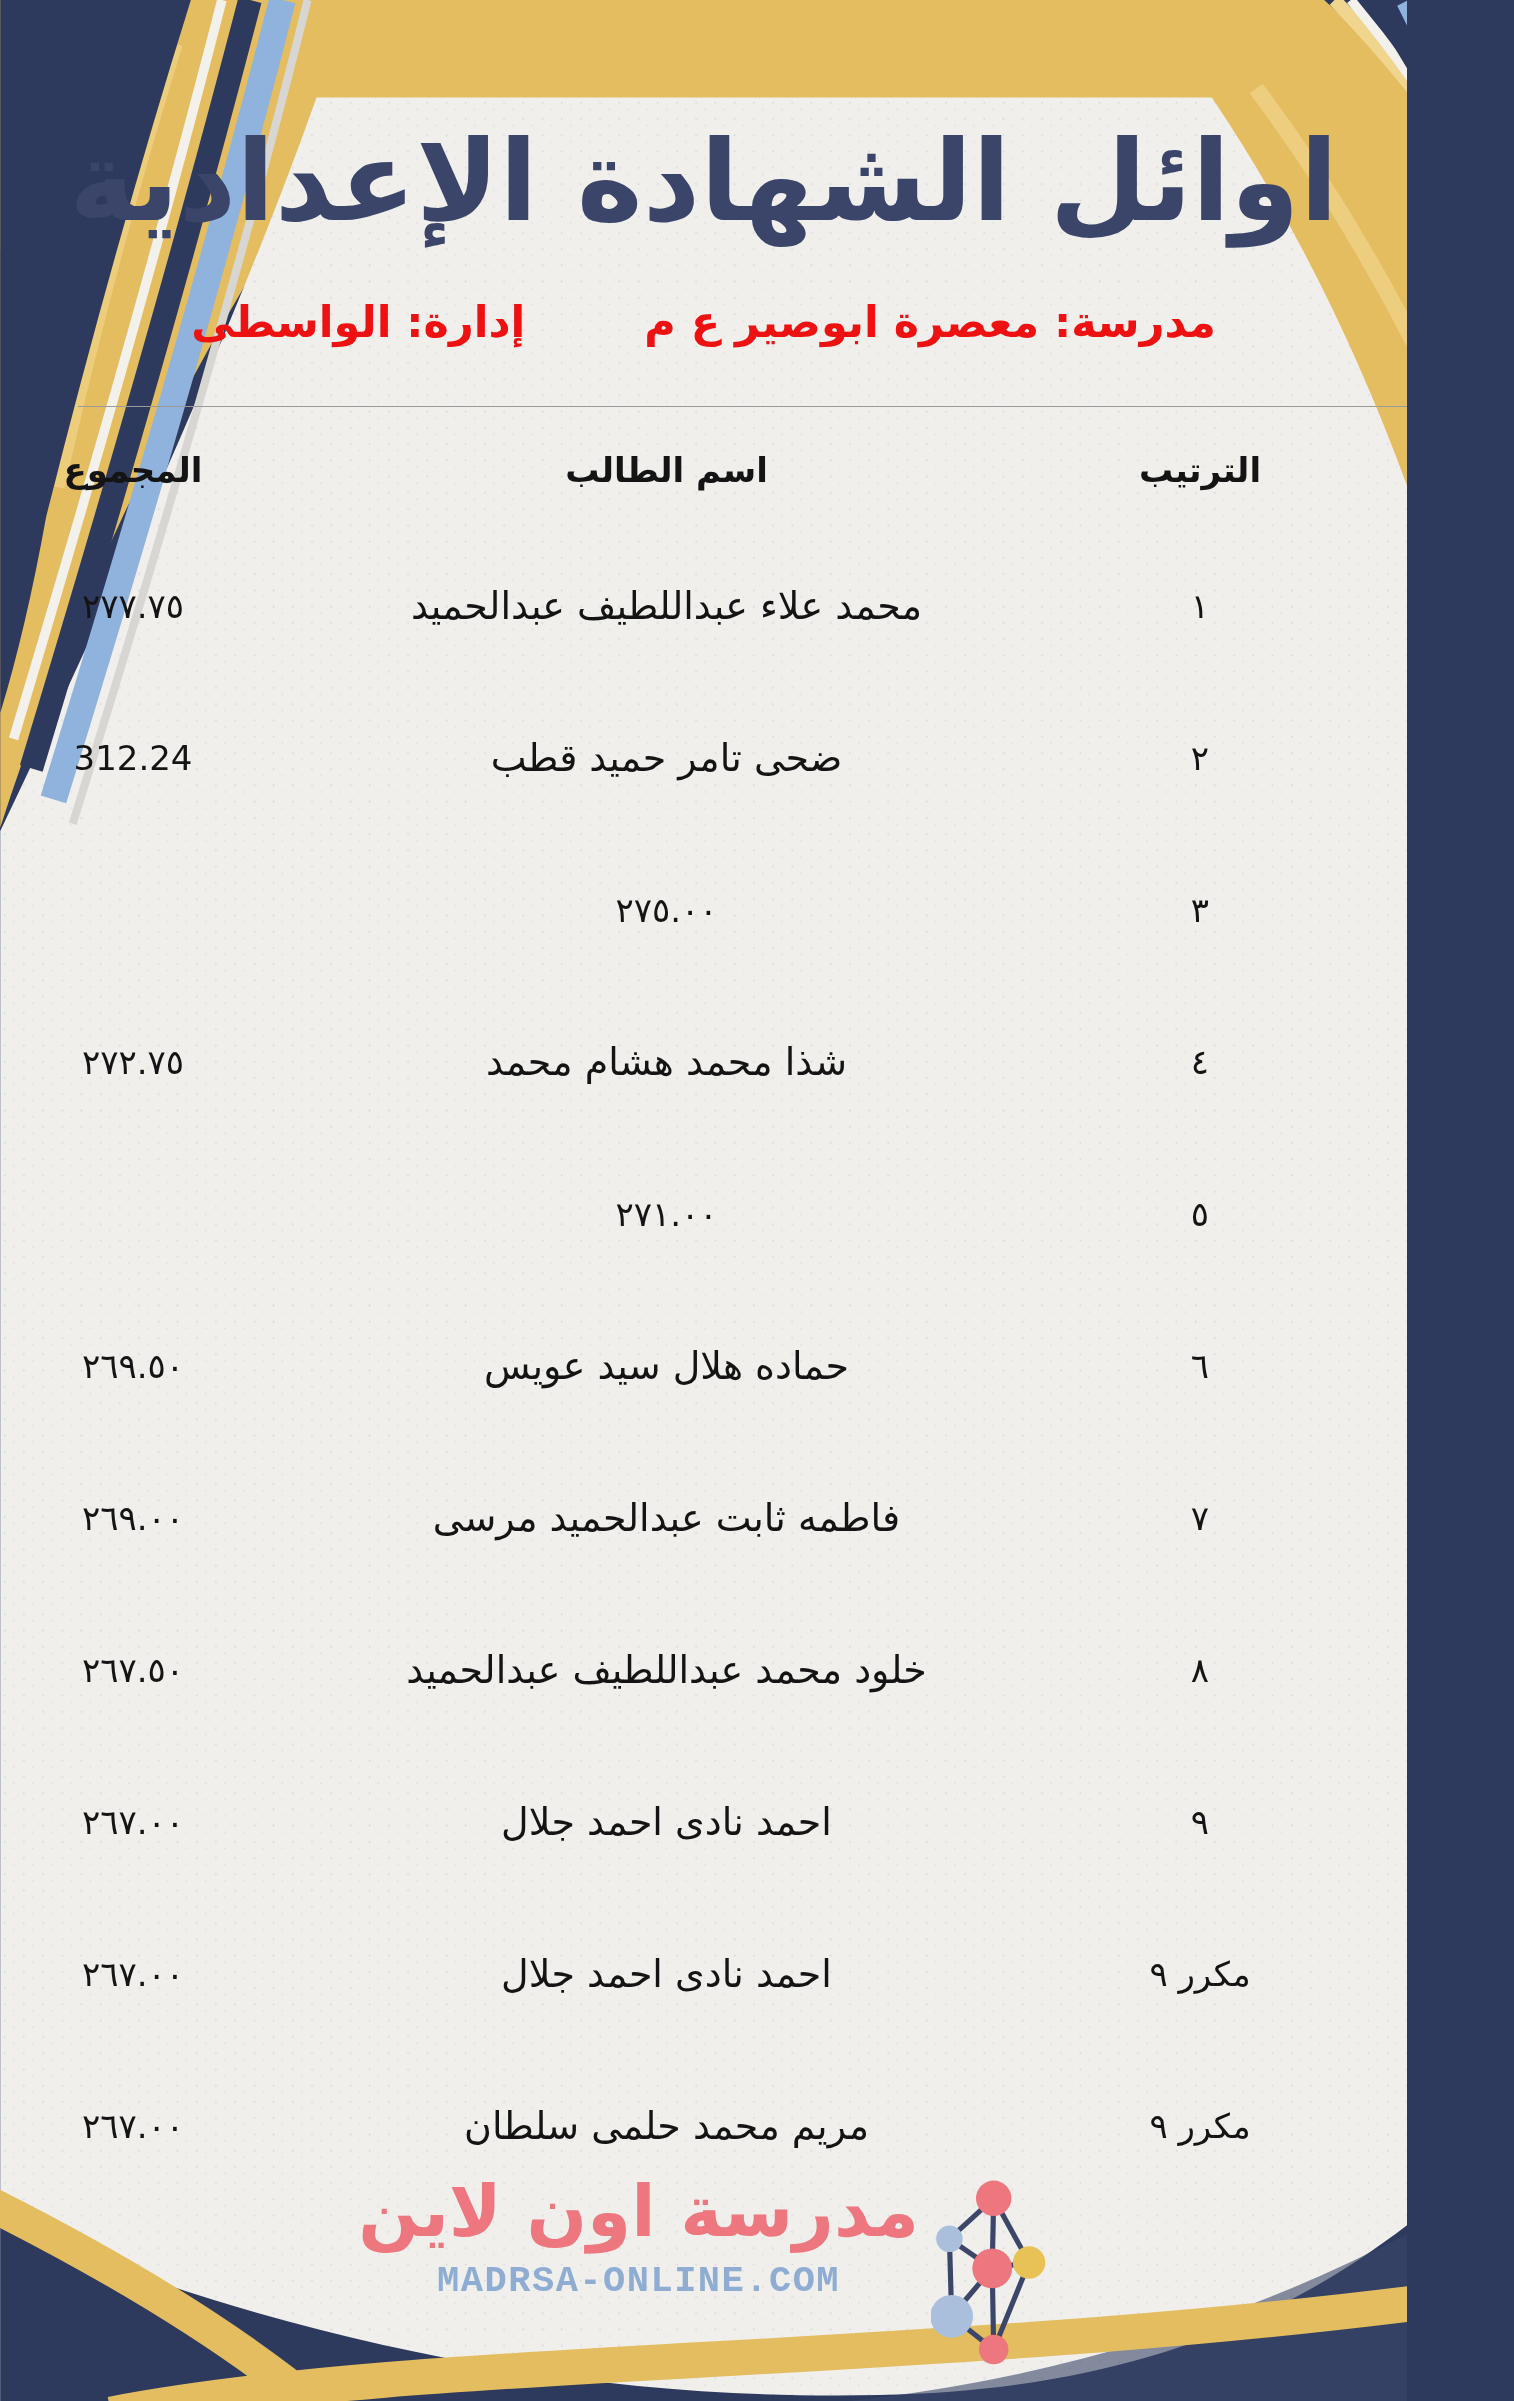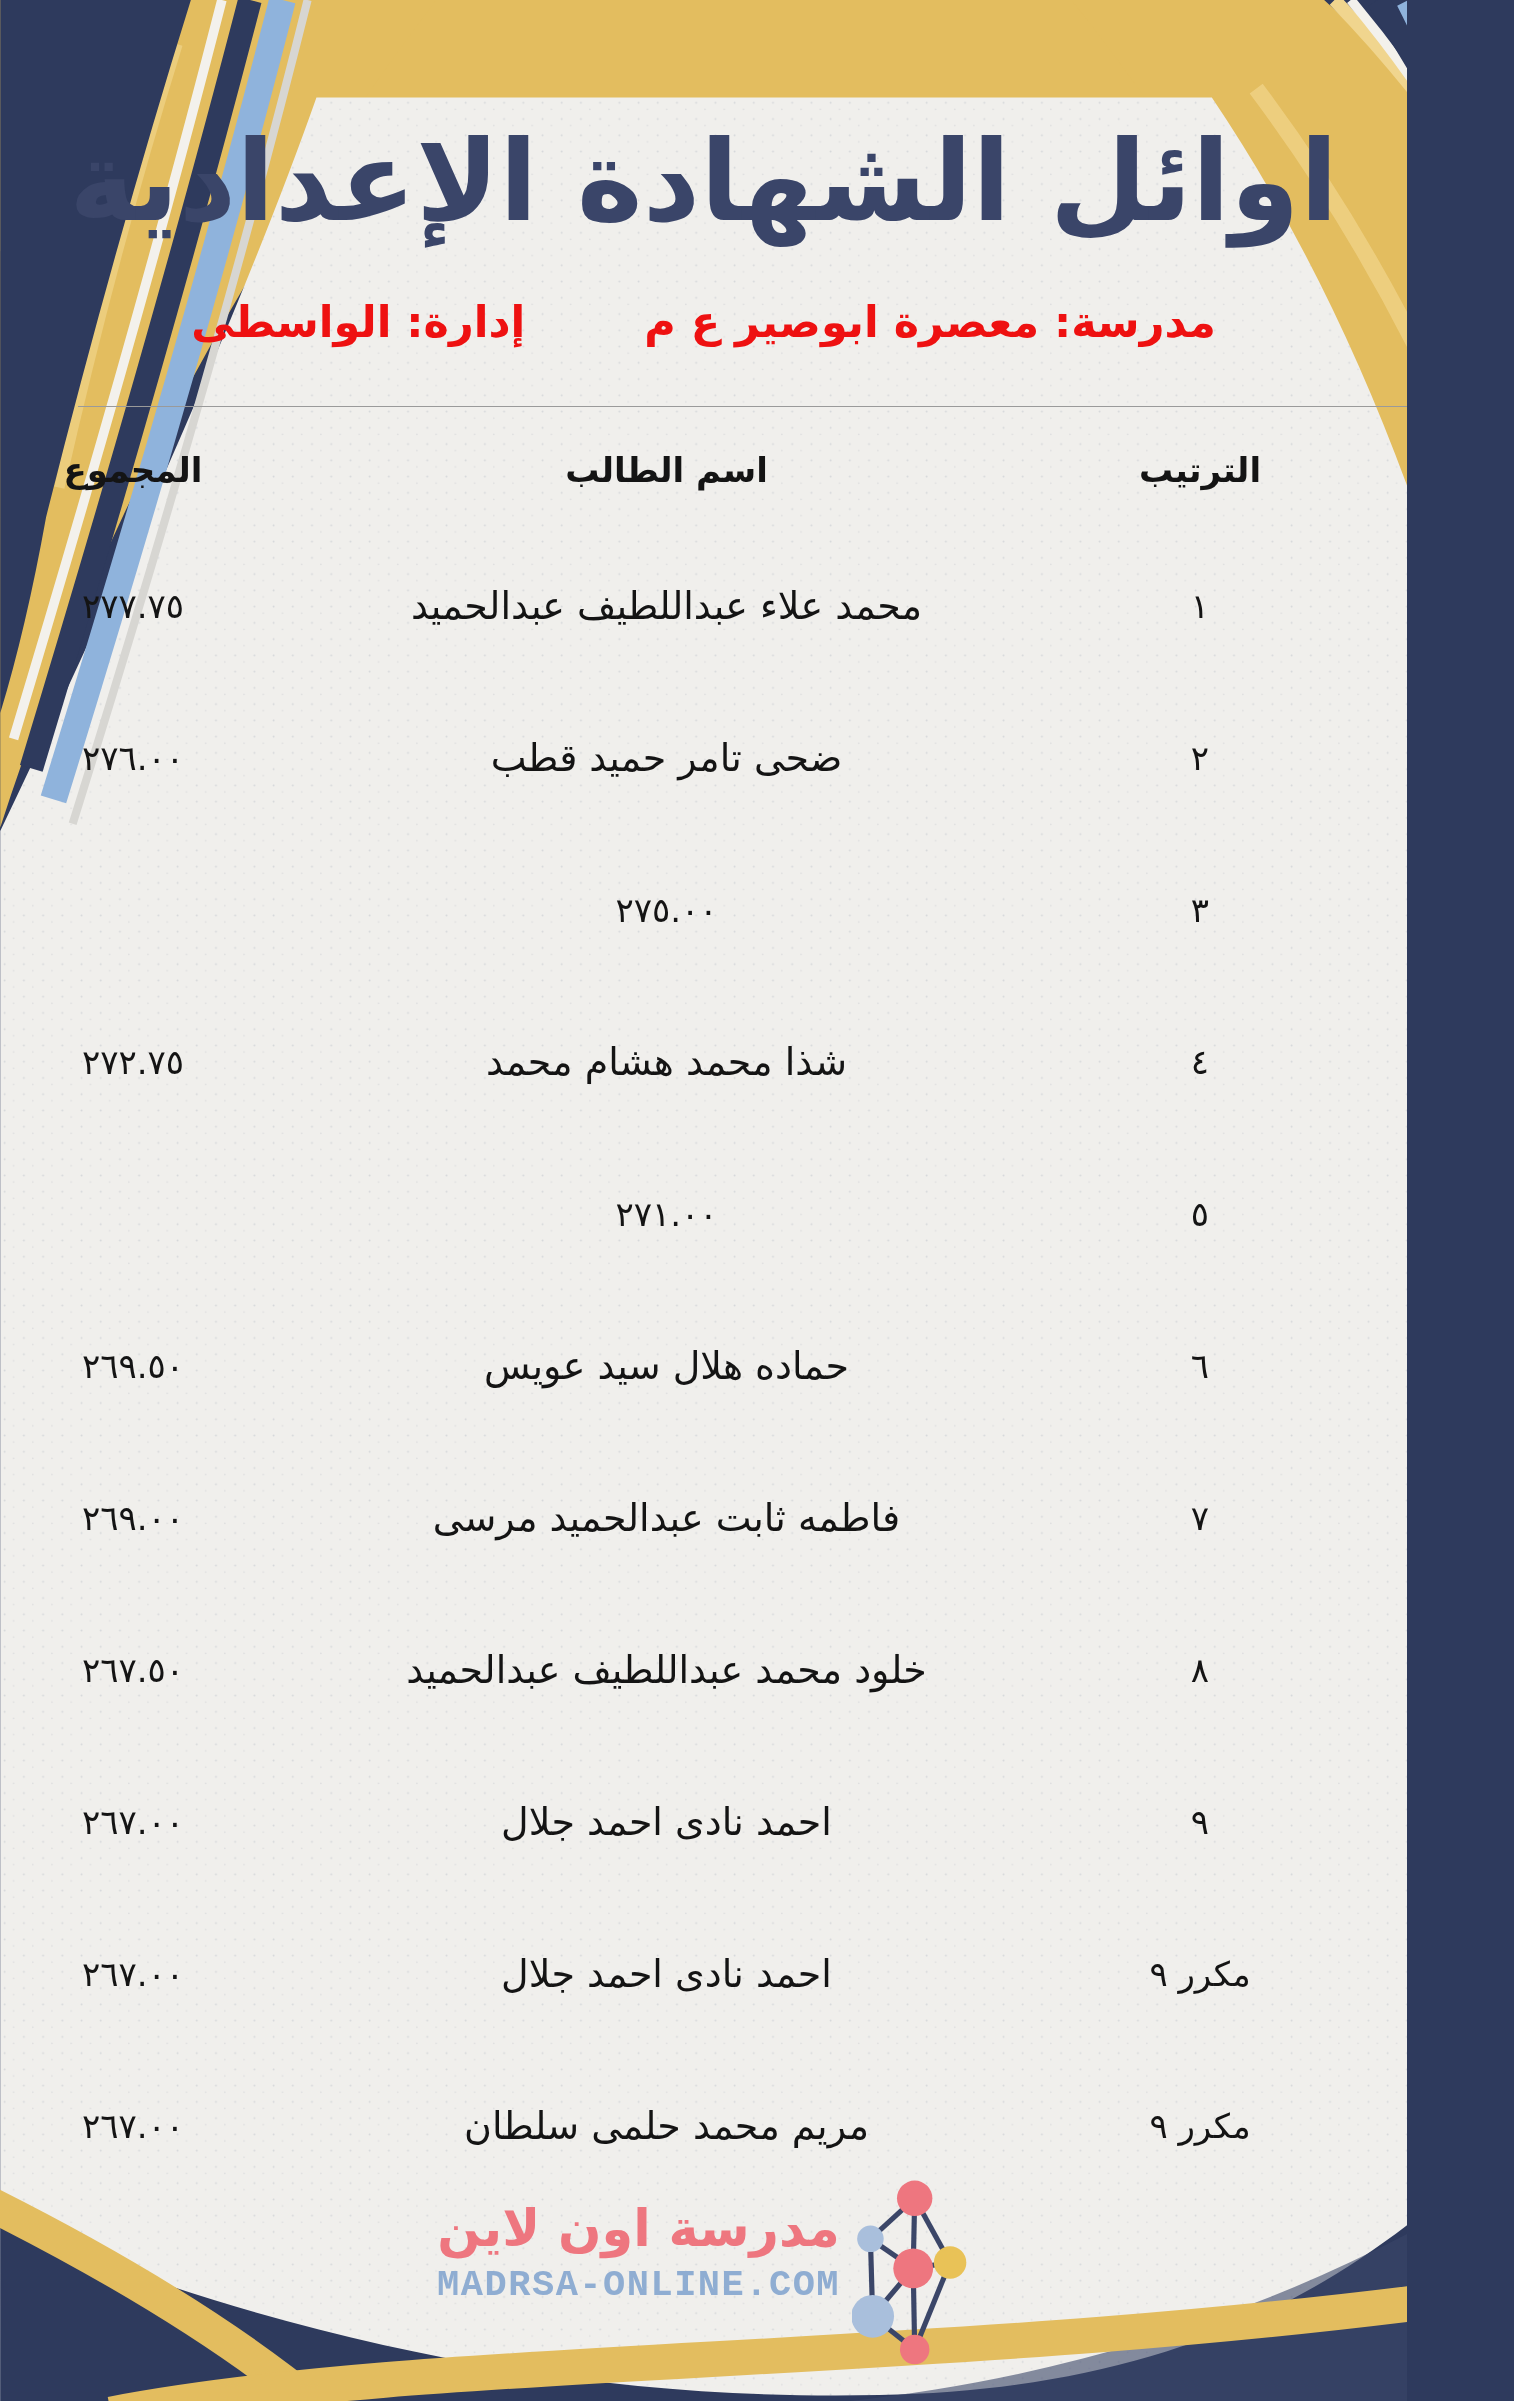--- a/index.html
+++ b/index.html
@@ -40,21 +40,21 @@
     padding:0 96px 0 22px;height:152px;align-items:center;
   }
   .cell{text-align:center;font-weight:normal;color:#141414;font-size:34px;}
   .cell.name{font-size:38px;}
 
   .logo{
     position:absolute;top:2161px;left:0;right:0;
     display:flex;justify-content:center;align-items:flex-start;gap:11.8px;
   }
   .logo-text{text-align:center;padding-top:7.4px;}
-  .logo-ar{font-size:51px;font-weight:bold;color:#ee767f;direction:rtl;line-height:1.25;margin-top:29px;}
+  .logo-ar{font-size:71px;font-weight:bold;color:#ee767f;direction:rtl;line-height:1.25;}
   .logo-en{
     font-family:Liberation Mono, monospace;
     font-size:37px;font-weight:bold;color:#8fadd2;letter-spacing:1.5px;line-height:1.3;
   }
   .logo-icon svg{display:block;}
 </style>
 </head>
 <body>
 
 <div class="page">
@@ -122,21 +122,21 @@
 
         <div class="row">
           <div class="cell rank">١</div>
           <div class="cell name">محمد علاء عبداللطيف عبدالحميد</div>
           <div class="cell total">٢٧٧.٧٥</div>
         </div>
 
         <div class="row">
           <div class="cell rank">٢</div>
           <div class="cell name">ضحى تامر حميد قطب</div>
-          <div class="cell total">٢٧٦.٠٠</div>
+          <div class="cell total">312.24</div>
         </div>
 
         <div class="row">
           <div class="cell rank">٣</div>
           <div class="cell total">٢٧٥.٠٠</div>
         </div>
 
         <div class="row">
           <div class="cell rank">٤</div>
           <div class="cell name">شذا محمد هشام محمد</div>

